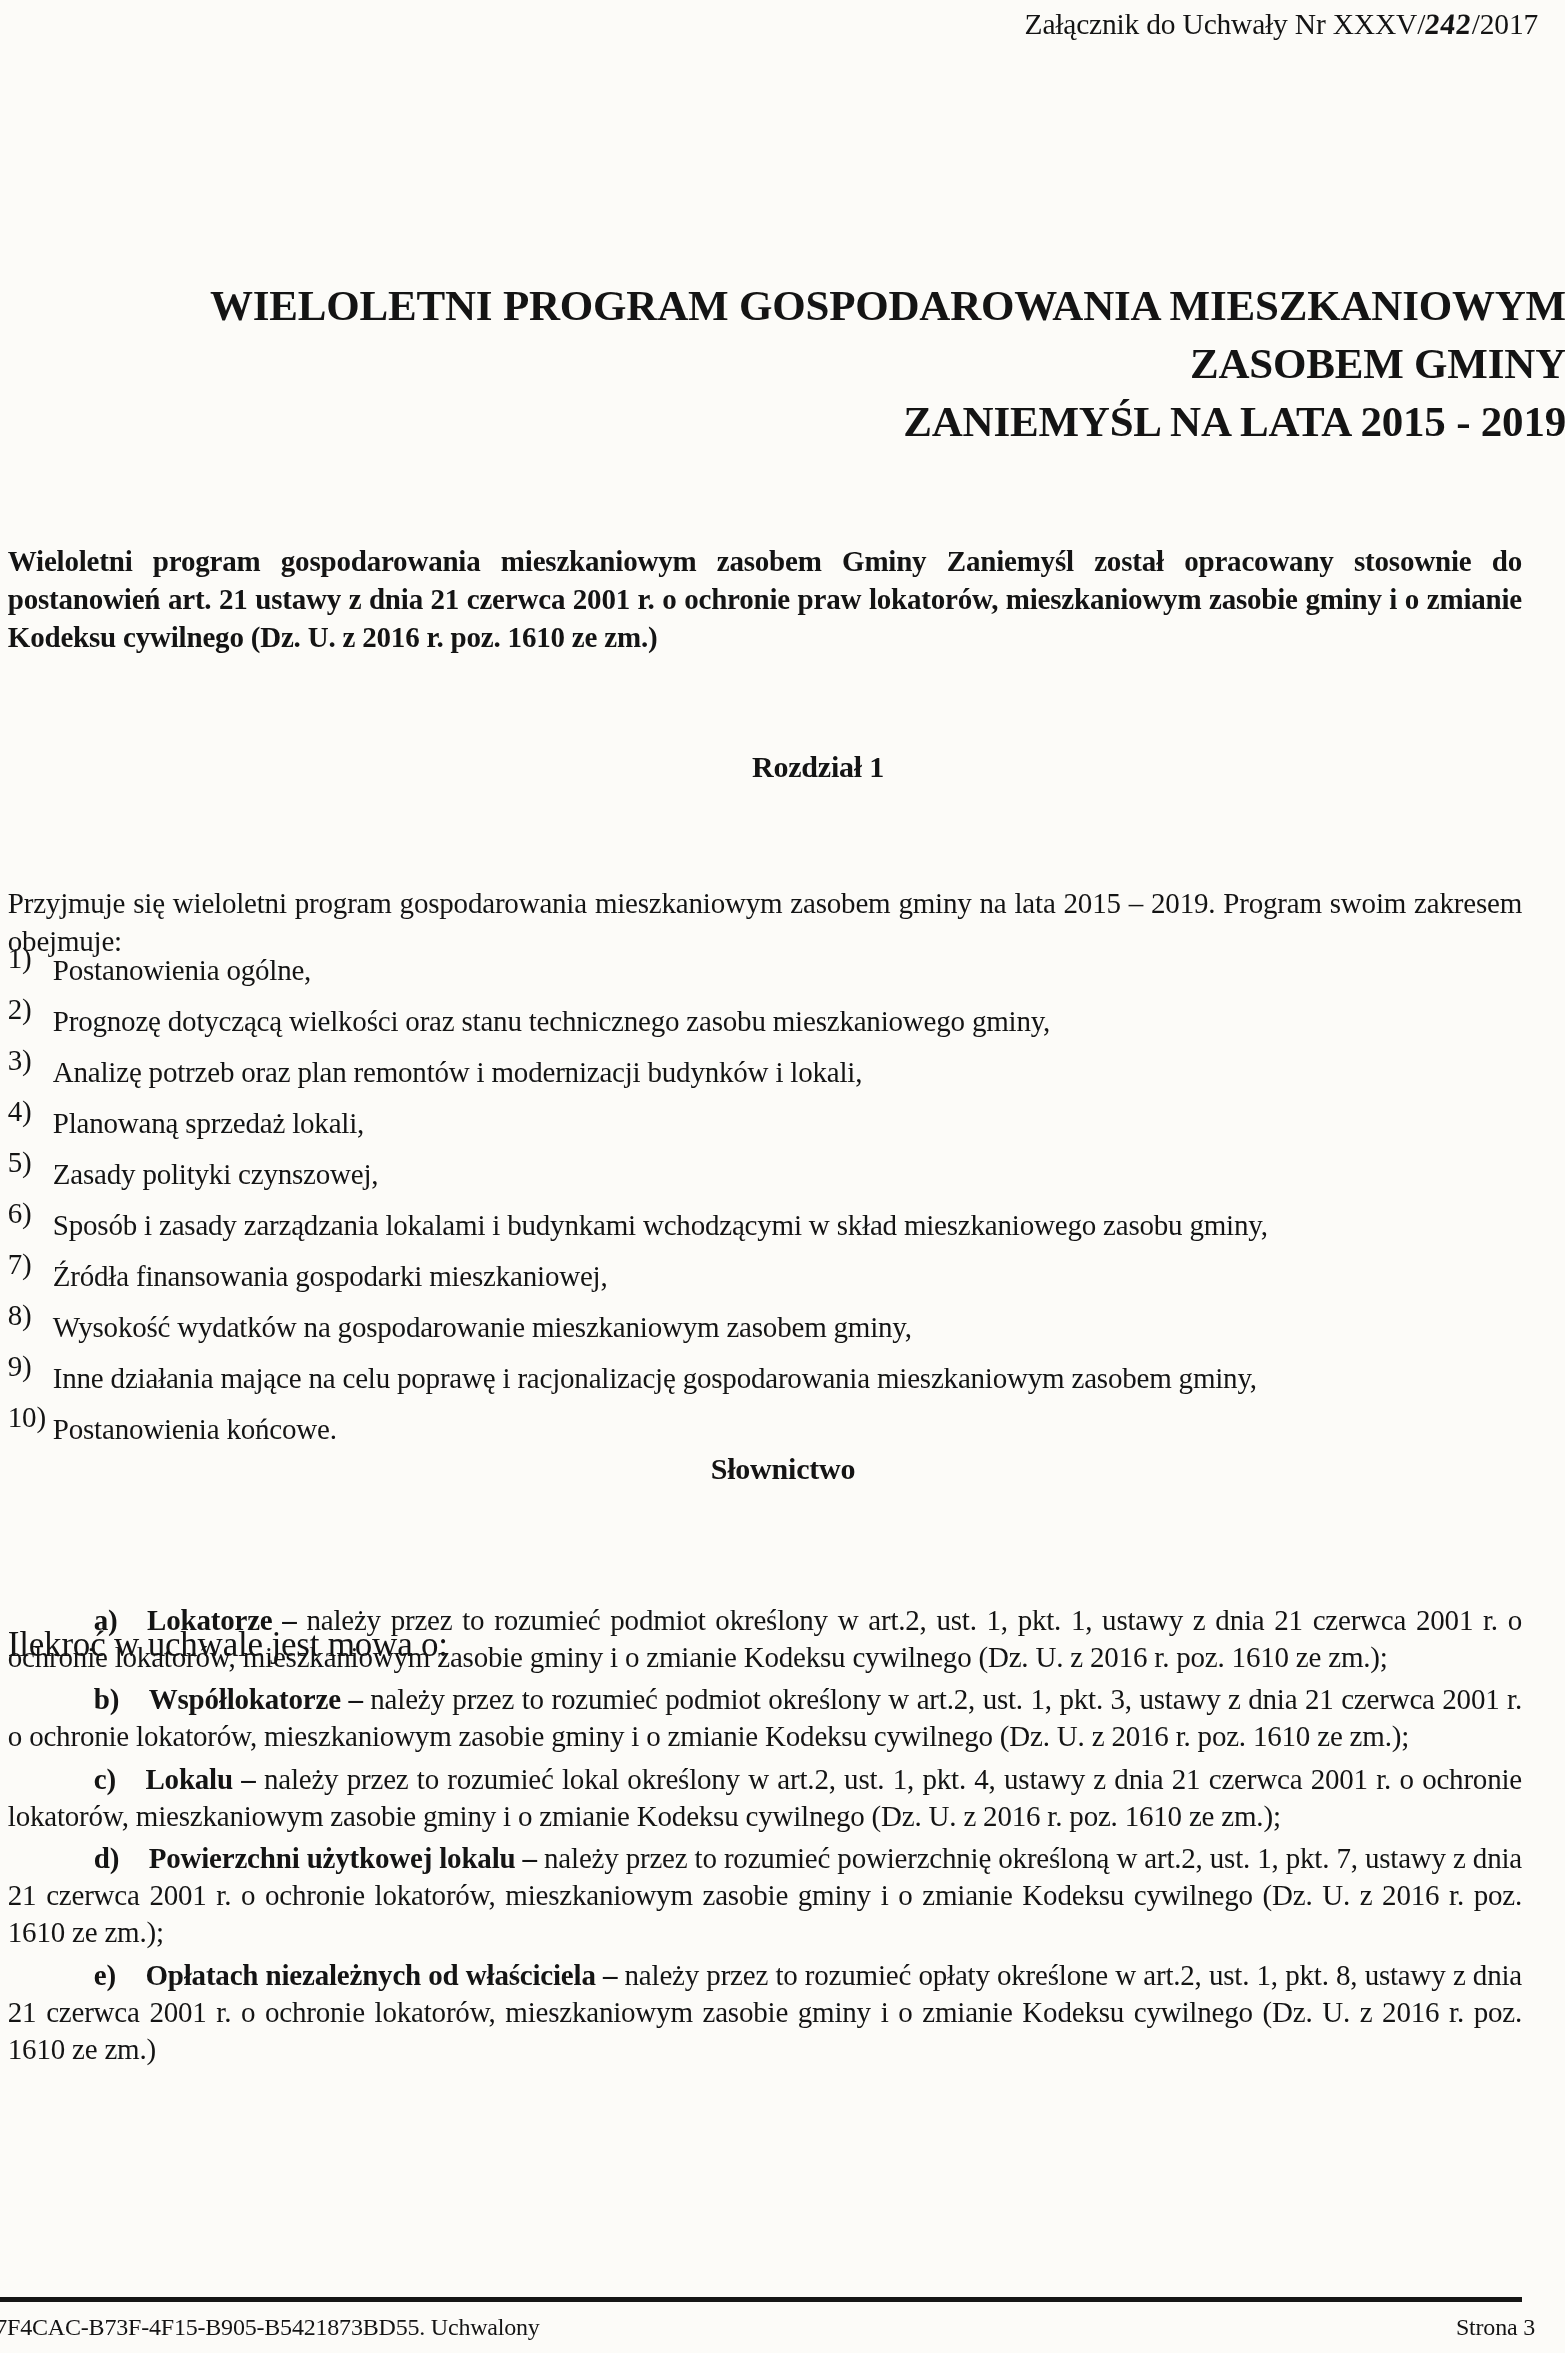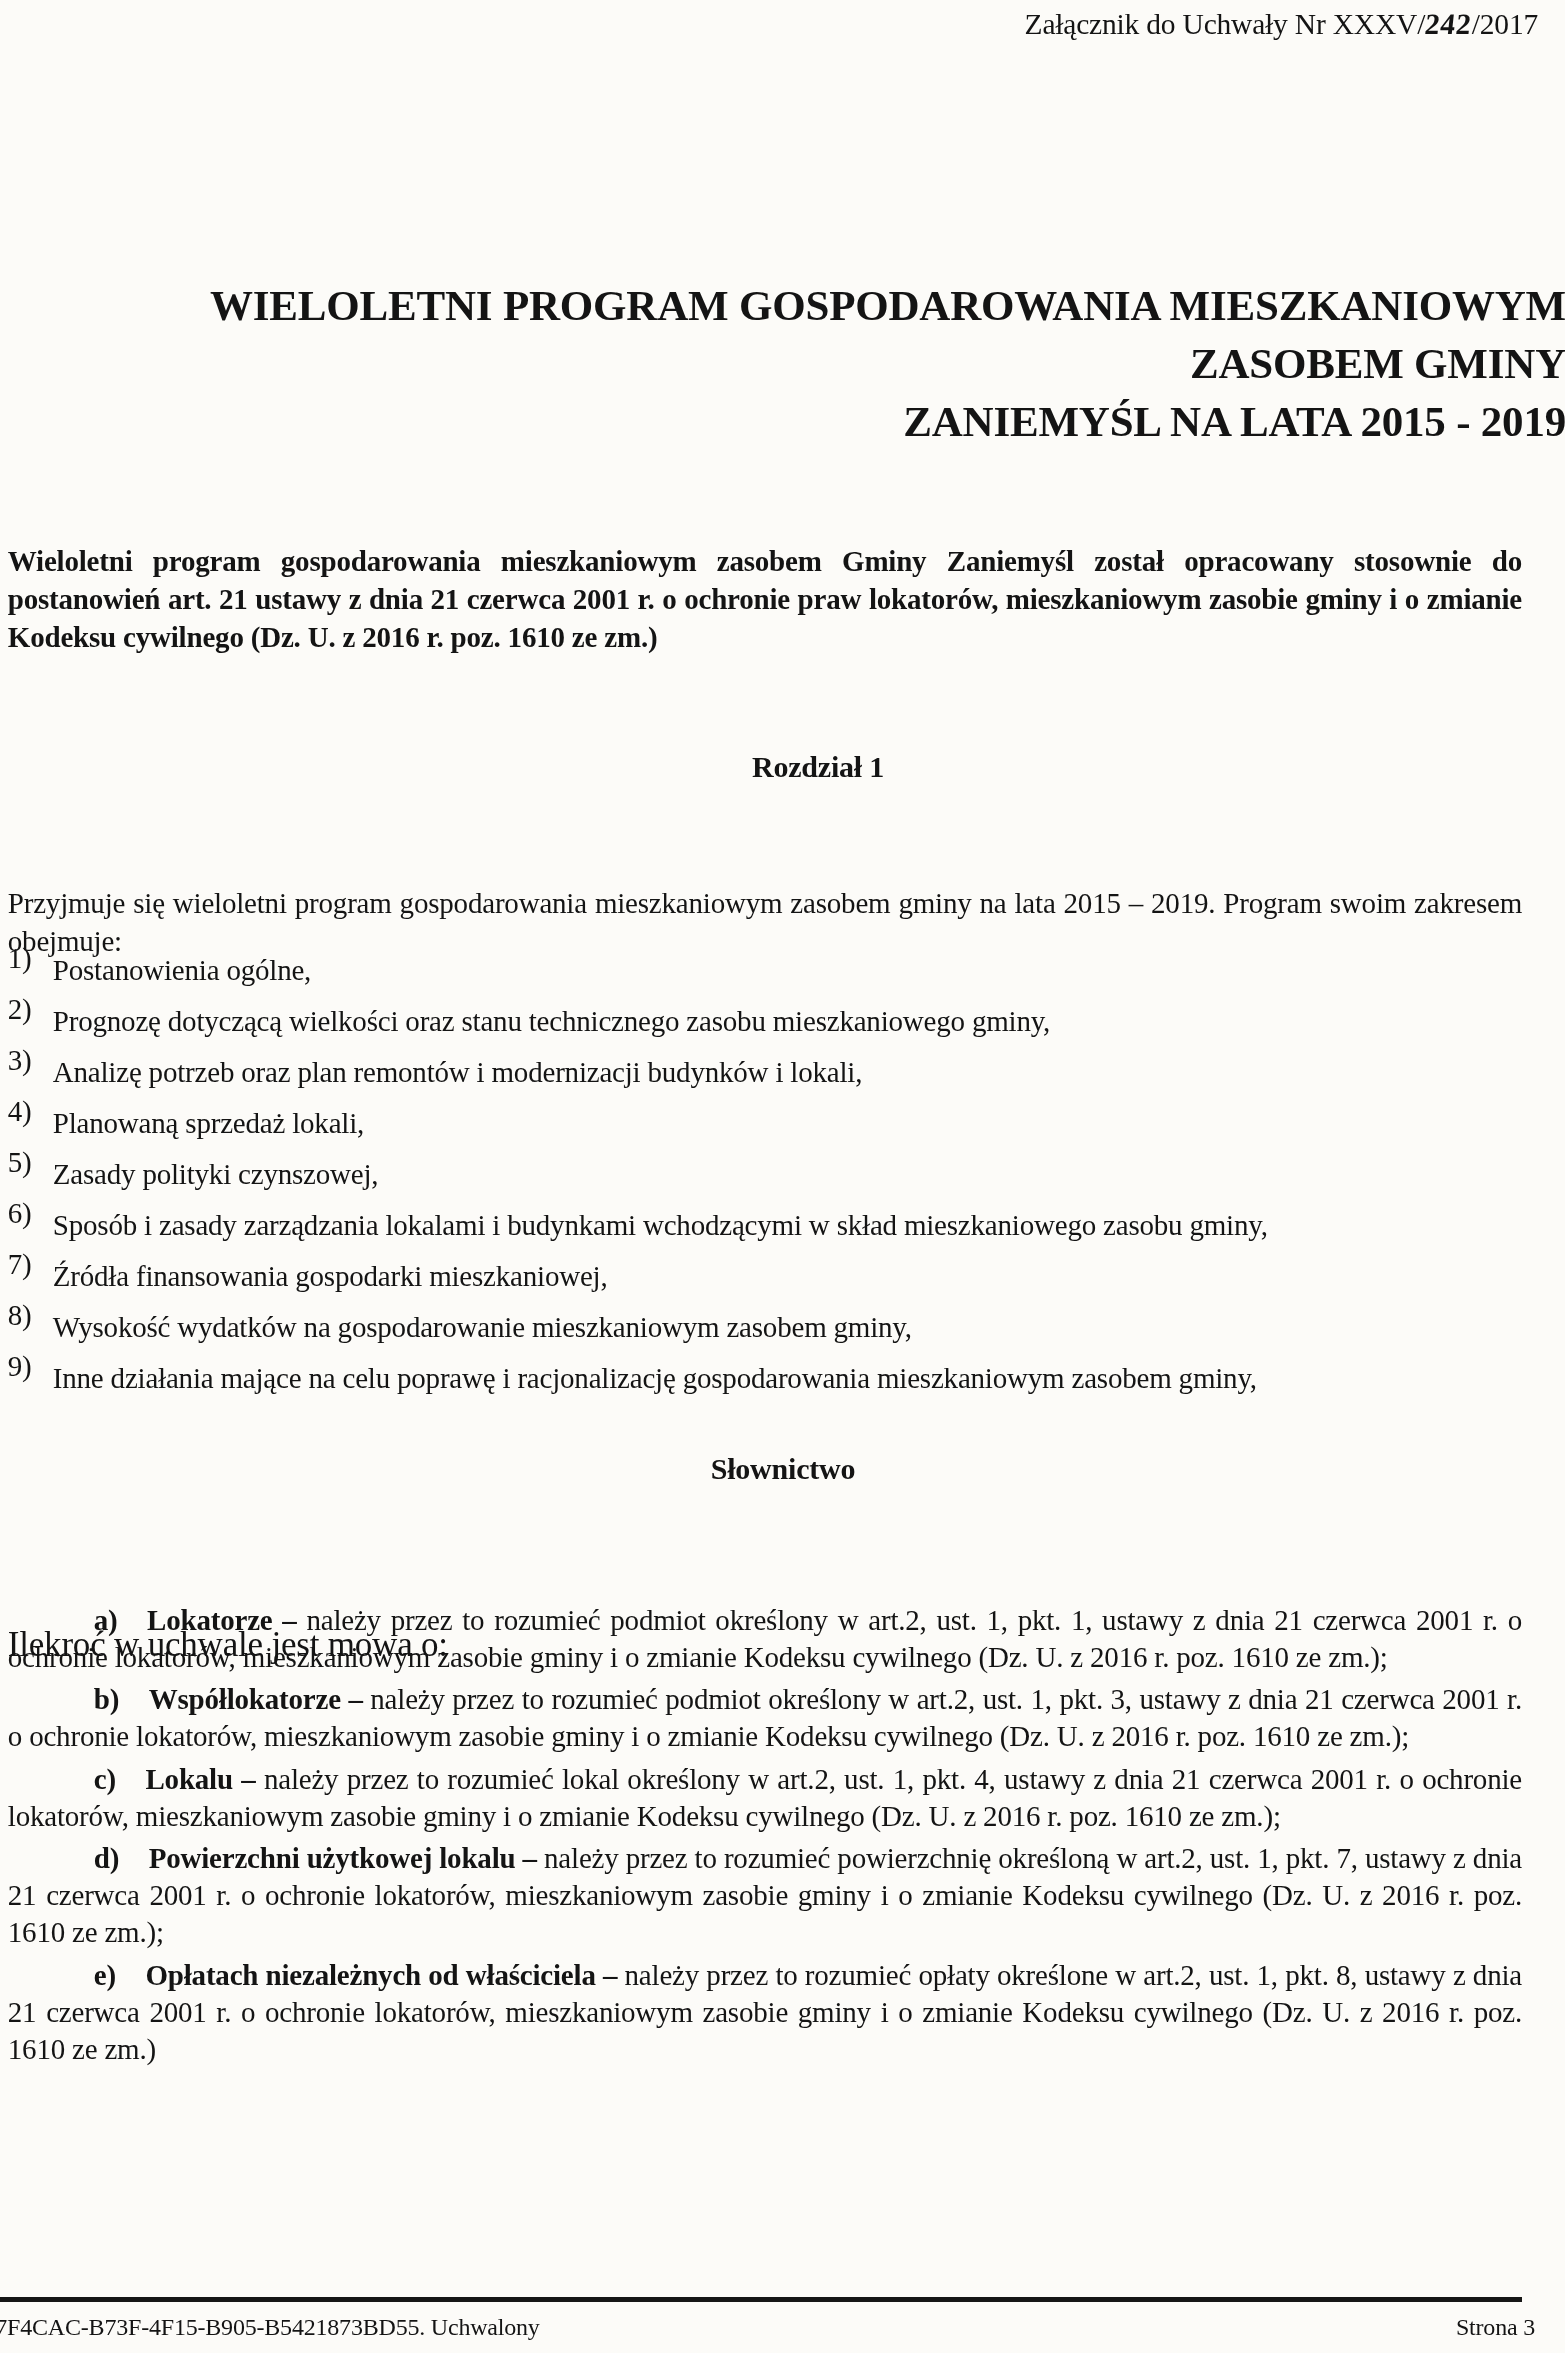--- a/index.html
+++ b/index.html
@@ -92,20 +92,24 @@
         <span class="txt">Źródła finansowania gospodarki mieszkaniowej,</span>
       </div>
     <div class="li">
         <span class="num">8)</span>
         <span class="txt">Wysokość wydatków na gospodarowanie mieszkaniowym zasobem gminy,</span>
       </div>
     <div class="li">
         <span class="num">9)</span>
         <span class="txt">Inne działania mające na celu poprawę i racjonalizację gospodarowania mieszkaniowym zasobem gminy,</span>
       </div>
+    <div class="li">
+        <span class="num">10)</span>
+        <span class="txt">Postanowienia końcowe.</span>
+      </div>
   </div>
 
   <div class="abs dict-heading">Słownictwo</div>
 
   <div class="abs dict-lead">Ilekroć w uchwale jest mowa o:</div>
 
   <div class="abs defs">
     <p class="def"><span class="def-label">a)</span><span class="def-term">Lokatorze – </span><span>należy przez to rozumieć podmiot określony w art.2, ust. 1, pkt. 1, ustawy z dnia 21 czerwca 2001 r. o ochronie lokatorów, mieszkaniowym zasobie gminy i o zmianie Kodeksu cywilnego (Dz. U. z 2016 r. poz. 1610 ze zm.);</span></p>
     <p class="def"><span class="def-label">b)</span><span class="def-term">Współlokatorze – </span><span>należy przez to rozumieć podmiot określony w art.2, ust. 1, pkt. 3, ustawy z dnia 21 czerwca 2001 r. o ochronie lokatorów, mieszkaniowym zasobie gminy i o zmianie Kodeksu cywilnego (Dz. U. z 2016 r. poz. 1610 ze zm.);</span></p>
     <p class="def"><span class="def-label">c)</span><span class="def-term">Lokalu – </span><span>należy przez to rozumieć lokal określony w art.2, ust. 1, pkt. 4, ustawy z dnia 21 czerwca 2001 r. o ochronie lokatorów, mieszkaniowym zasobie gminy i o zmianie Kodeksu cywilnego (Dz. U. z 2016 r. poz. 1610 ze zm.);</span></p>

